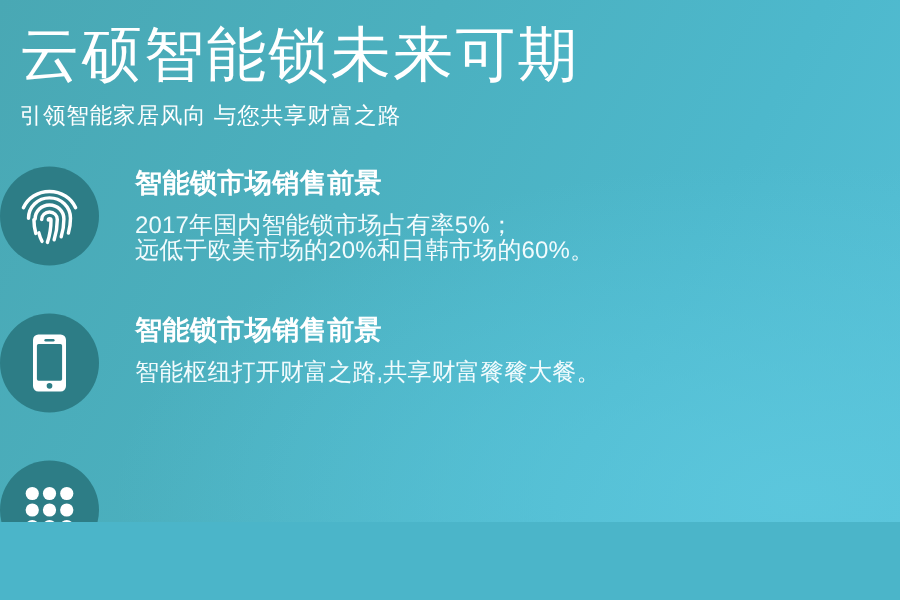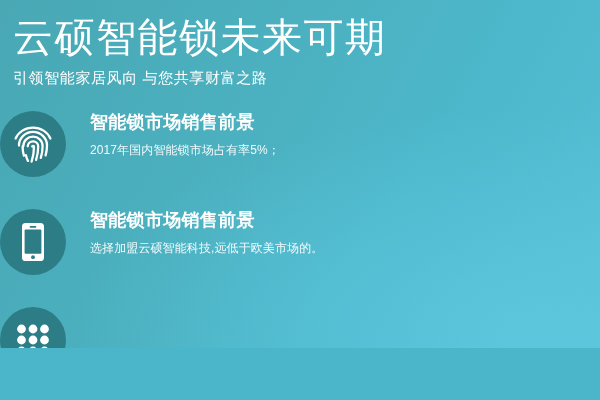--- a/index.html
+++ b/index.html
@@ -82,21 +82,21 @@
     line-height: 26px;
     font-weight: 700;
     letter-spacing: 0.3px;
     white-space: nowrap;
   }
   .block-body {
     margin-top: 7px;
   }
   .block-line {
     color: #f2fbfd;
-    font-size: 12px;
+    font-size: 16px;
     line-height: 17px;
     font-weight: 400;
     letter-spacing: 0.1px;
     white-space: nowrap;
   }
 </style>
 </head>
 <body>
 
 <div id="poster">
@@ -121,39 +121,40 @@
               <path d="M12.9 33.6c-.9-3.0-1.3-6.1-1.3-9.2"></path>
               <path d="M17.0 38.9c-.9-1.8-1.6-3.7-2.1-5.7"></path>
             </g>
           </svg>
         </span>
       </div>
       <div class="block-text">
         <div class="block-title">智能锁市场销售前景</div>
         <div class="block-body">
           <div class="block-line">2017年国内智能锁市场占有率5%；</div>
+          <div class="block-line">远低于欧美市场的20%和日韩市场的60%。</div>
         </div>
       </div>
     </div>
 
     <div class="block">
       <div class="icon-badge">
         <span>
           <svg width="44" height="44" viewBox="0 0 44 44" aria-hidden="true">
             <rect x="11" y="3" width="22" height="38" rx="3.6" ry="3.6" fill="#ffffff"></rect>
             <rect x="13.6" y="9.4" width="16.8" height="24.4" rx="1.1" ry="1.1" fill="#2d7d86"></rect>
             <rect x="18.6" y="6.0" width="6.8" height="1.7" rx="0.85" ry="0.85" fill="#2d7d86"></rect>
             <circle cx="22" cy="37.2" r="1.9" fill="#2d7d86"></circle>
           </svg>
         </span>
       </div>
       <div class="block-text">
         <div class="block-title">智能锁市场销售前景</div>
         <div class="block-body">
-          <div class="block-line">选择加盟云硕智能科技,远低于欧美市场的。</div>
+          <div class="block-line">智能枢纽打开财富之路,共享财富餮餮大餐。</div>
         </div>
       </div>
     </div>
 
     <div class="block">
       <div class="icon-badge">
         <span>
           <svg width="44" height="44" viewBox="0 0 44 44" aria-hidden="true">
             <g fill="#ffffff">
               <circle cx="10.5" cy="11" r="4.4"></circle>

